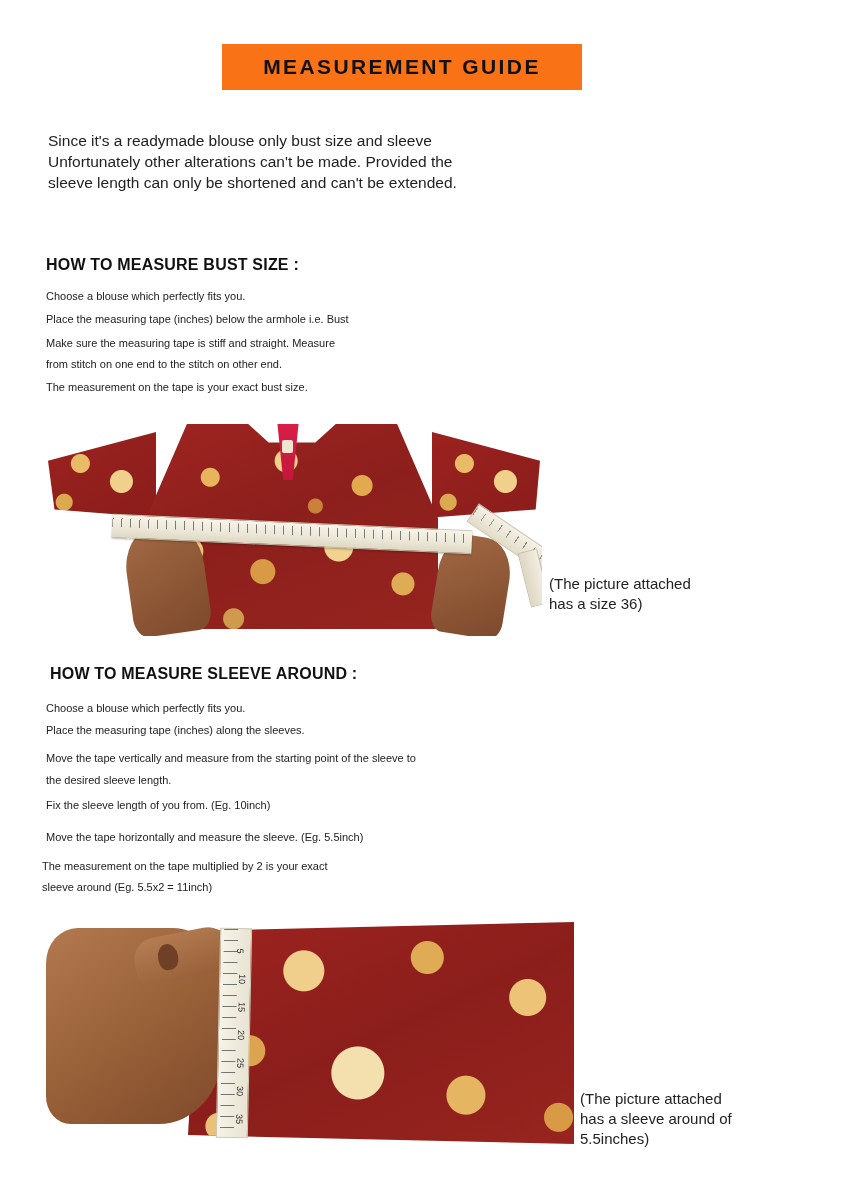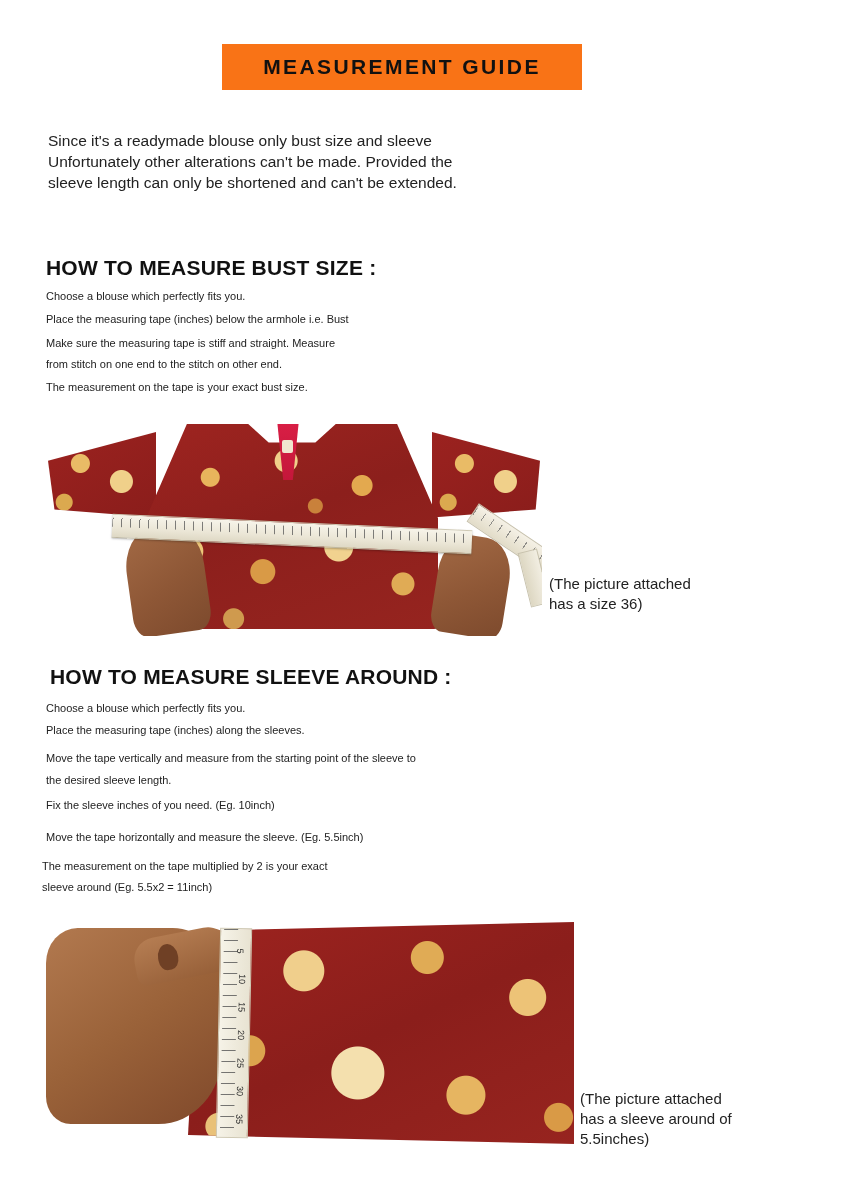--- a/index.html
+++ b/index.html
@@ -50,21 +50,21 @@
     width: 540px;
     font-size: 15.5px;
     line-height: 21px;
     color: #222222;
   }
   .intro div { white-space: nowrap; }
 
   
   .section-heading {
     position: absolute;
-    font-size: 21px;
+    font-size: 16px;
     font-weight: bold;
     color: #111111;
     letter-spacing: 0.2px;
   }
   #bust-heading { left: 46px; top: 256px; }
   #sleeve-heading { left: 50px; top: 665px; }
 
   
   .body-line {
     position: absolute;
@@ -357,21 +357,21 @@
   <div class="caption" id="caption-bust">
     <div>(The picture attached</div>
     <div>has a size 36)</div>
   </div>
 
   <div class="section-heading" id="sleeve-heading">HOW TO MEASURE SLEEVE AROUND :</div>
   <div class="body-line" id="slv-l1">Choose a blouse which perfectly fits you.</div>
   <div class="body-line" id="slv-l2">Place the measuring tape (inches) along the sleeves.</div>
   <div class="body-line" id="slv-l3">Move the tape vertically and measure from the starting point of the sleeve to</div>
   <div class="body-line" id="slv-l4">the desired sleeve length.</div>
-  <div class="body-line" id="slv-l5">Fix the sleeve inches of you need. (Eg. 10inch)</div>
+  <div class="body-line" id="slv-l5">Fix the sleeve length of you from. (Eg. 10inch)</div>
   <div class="body-line" id="slv-l6">Move the tape horizontally and measure the sleeve. (Eg. 5.5inch)</div>
   <div class="body-line" id="slv-l7">The measurement on the tape multiplied by 2 is your exact</div>
   <div class="body-line" id="slv-l8">sleeve around (Eg. 5.5x2 = 11inch)</div>
 
   <div class="photo" id="photo-sleeve">
     <div class="sleeve-fabric"></div>
     <div class="hand2"></div>
     <div class="thumb2"></div>
     <div class="nail2"></div>
     <div class="ruler"></div>

